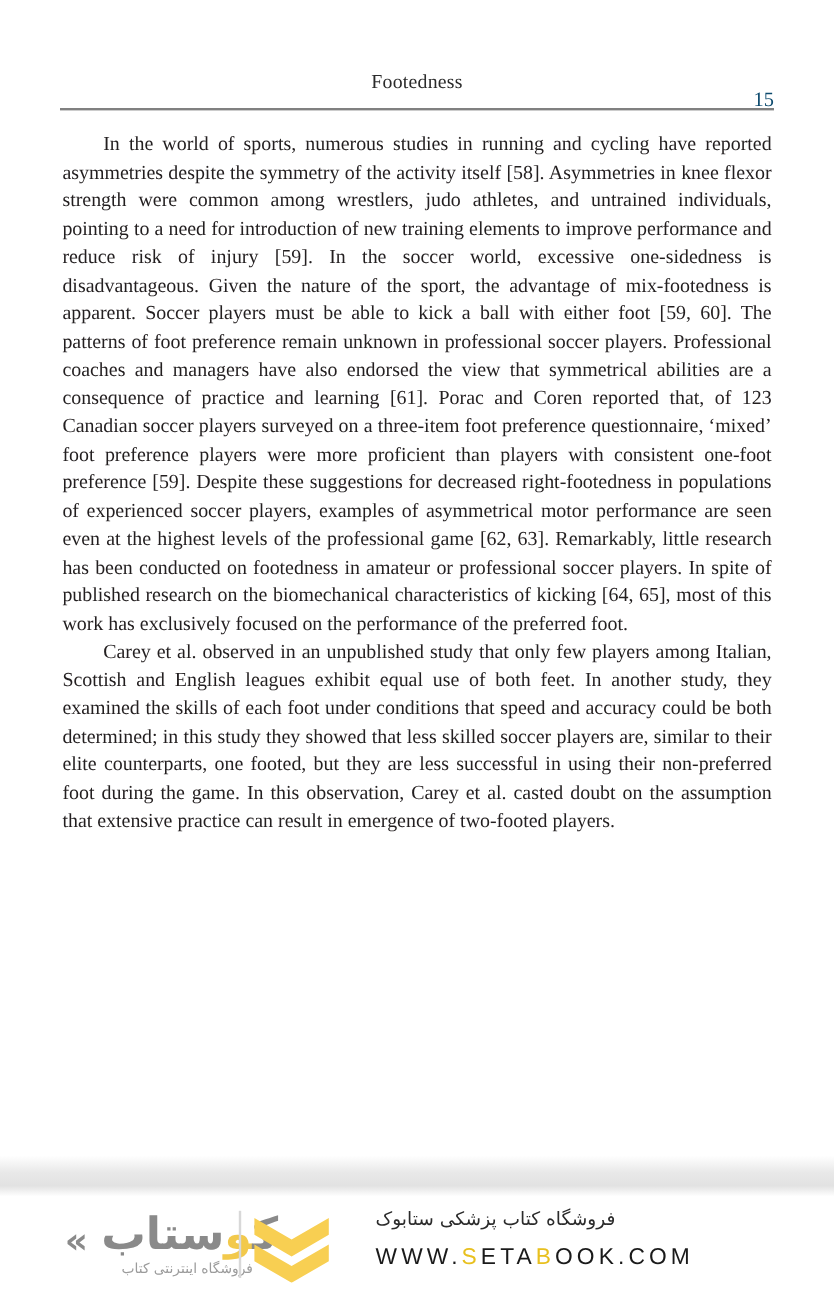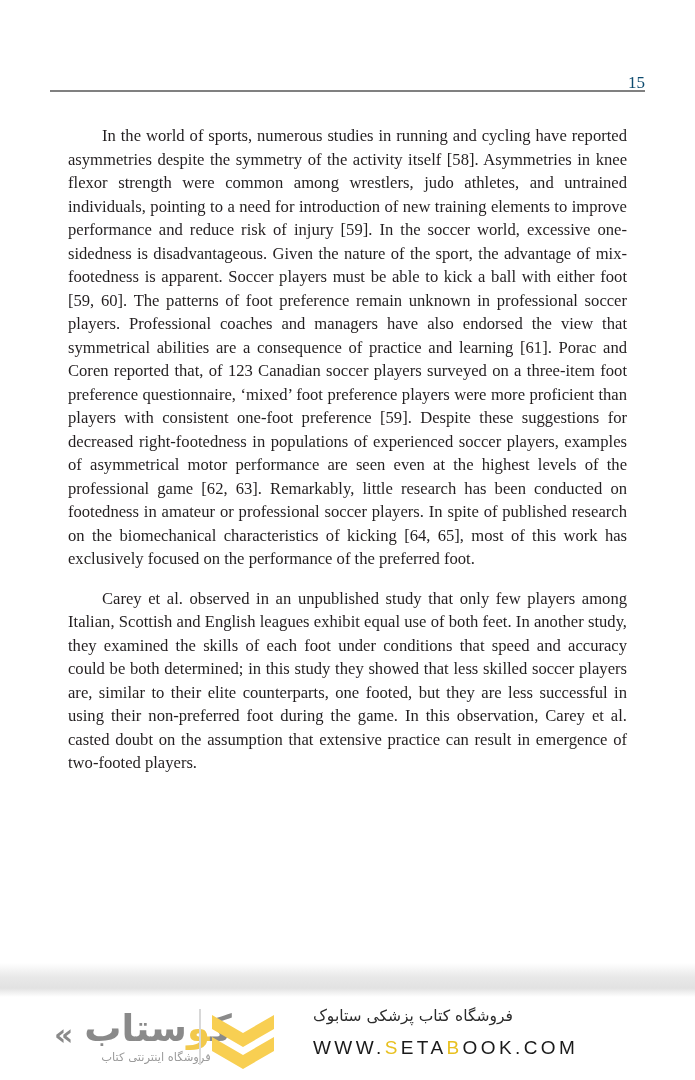--- a/index.html
+++ b/index.html
@@ -51,21 +51,21 @@
   }
 
   
   .body-col {
     position: absolute;
     left: 52px;
     top: 108px;
     width: 591px;
   }
   .body-col p {
-    margin: 16px;
+    margin: 0;
     text-align: justify;
     text-justify: inter-word;
     font-size: 16.6px;
     line-height: 23.5px;
     text-indent: 34px;
     color: #231f20;
     hyphens: none;
   }
   .body-col p + p {
     margin-top: 0;
@@ -183,20 +183,21 @@
   .site-url .gold {
     color: #e8c01f;
   }
 </style>
 </head>
 <body>
 
 <div class="page">
 
   <div class="running-head">
+    <div class="rh-title">Footedness</div>
     <div class="rh-page">15</div>
   </div>
   <div class="head-rule"></div>
 
   <div class="body-col">
     <p>In the world of sports, numerous studies in running and cycling have reported asymmetries despite the symmetry of the activity itself [58]. Asymmetries in knee flexor strength were common among wrestlers, judo athletes, and untrained individuals, pointing to a need for introduction of new training elements to improve performance and reduce risk of injury [59]. In the soccer world, excessive one-sidedness is disadvantageous. Given the nature of the sport, the advantage of mix-footedness is apparent. Soccer players must be able to kick a ball with either foot [59, 60]. The patterns of foot preference remain unknown in professional soccer players. Professional coaches and managers have also endorsed the view that symmetrical abilities are a consequence of practice and learning [61]. Porac and Coren reported that, of 123 Canadian soccer players surveyed on a three-item foot preference questionnaire, ‘mixed’ foot preference players were more proficient than players with consistent one-foot preference [59]. Despite these suggestions for decreased right-footedness in populations of experienced soccer players, examples of asymmetrical motor performance are seen even at the highest levels of the professional game [62, 63]. Remarkably, little research has been conducted on footedness in amateur or professional soccer players. In spite of published research on the biomechanical characteristics of kicking [64, 65], most of this work has exclusively focused on the performance of the preferred foot.</p>
     <p>Carey et al. observed in an unpublished study that only few players among Italian, Scottish and English leagues exhibit equal use of both feet. In another study, they examined the skills of each foot under conditions that speed and accuracy could be both determined; in this study they showed that less skilled soccer players are, similar to their elite counterparts, one footed, but they are less successful in using their non-preferred foot during the game. In this observation, Carey et al. casted doubt on the assumption that extensive practice can result in emergence of two-footed players.</p>
   </div>
 
   <div class="banner-shade"></div>

